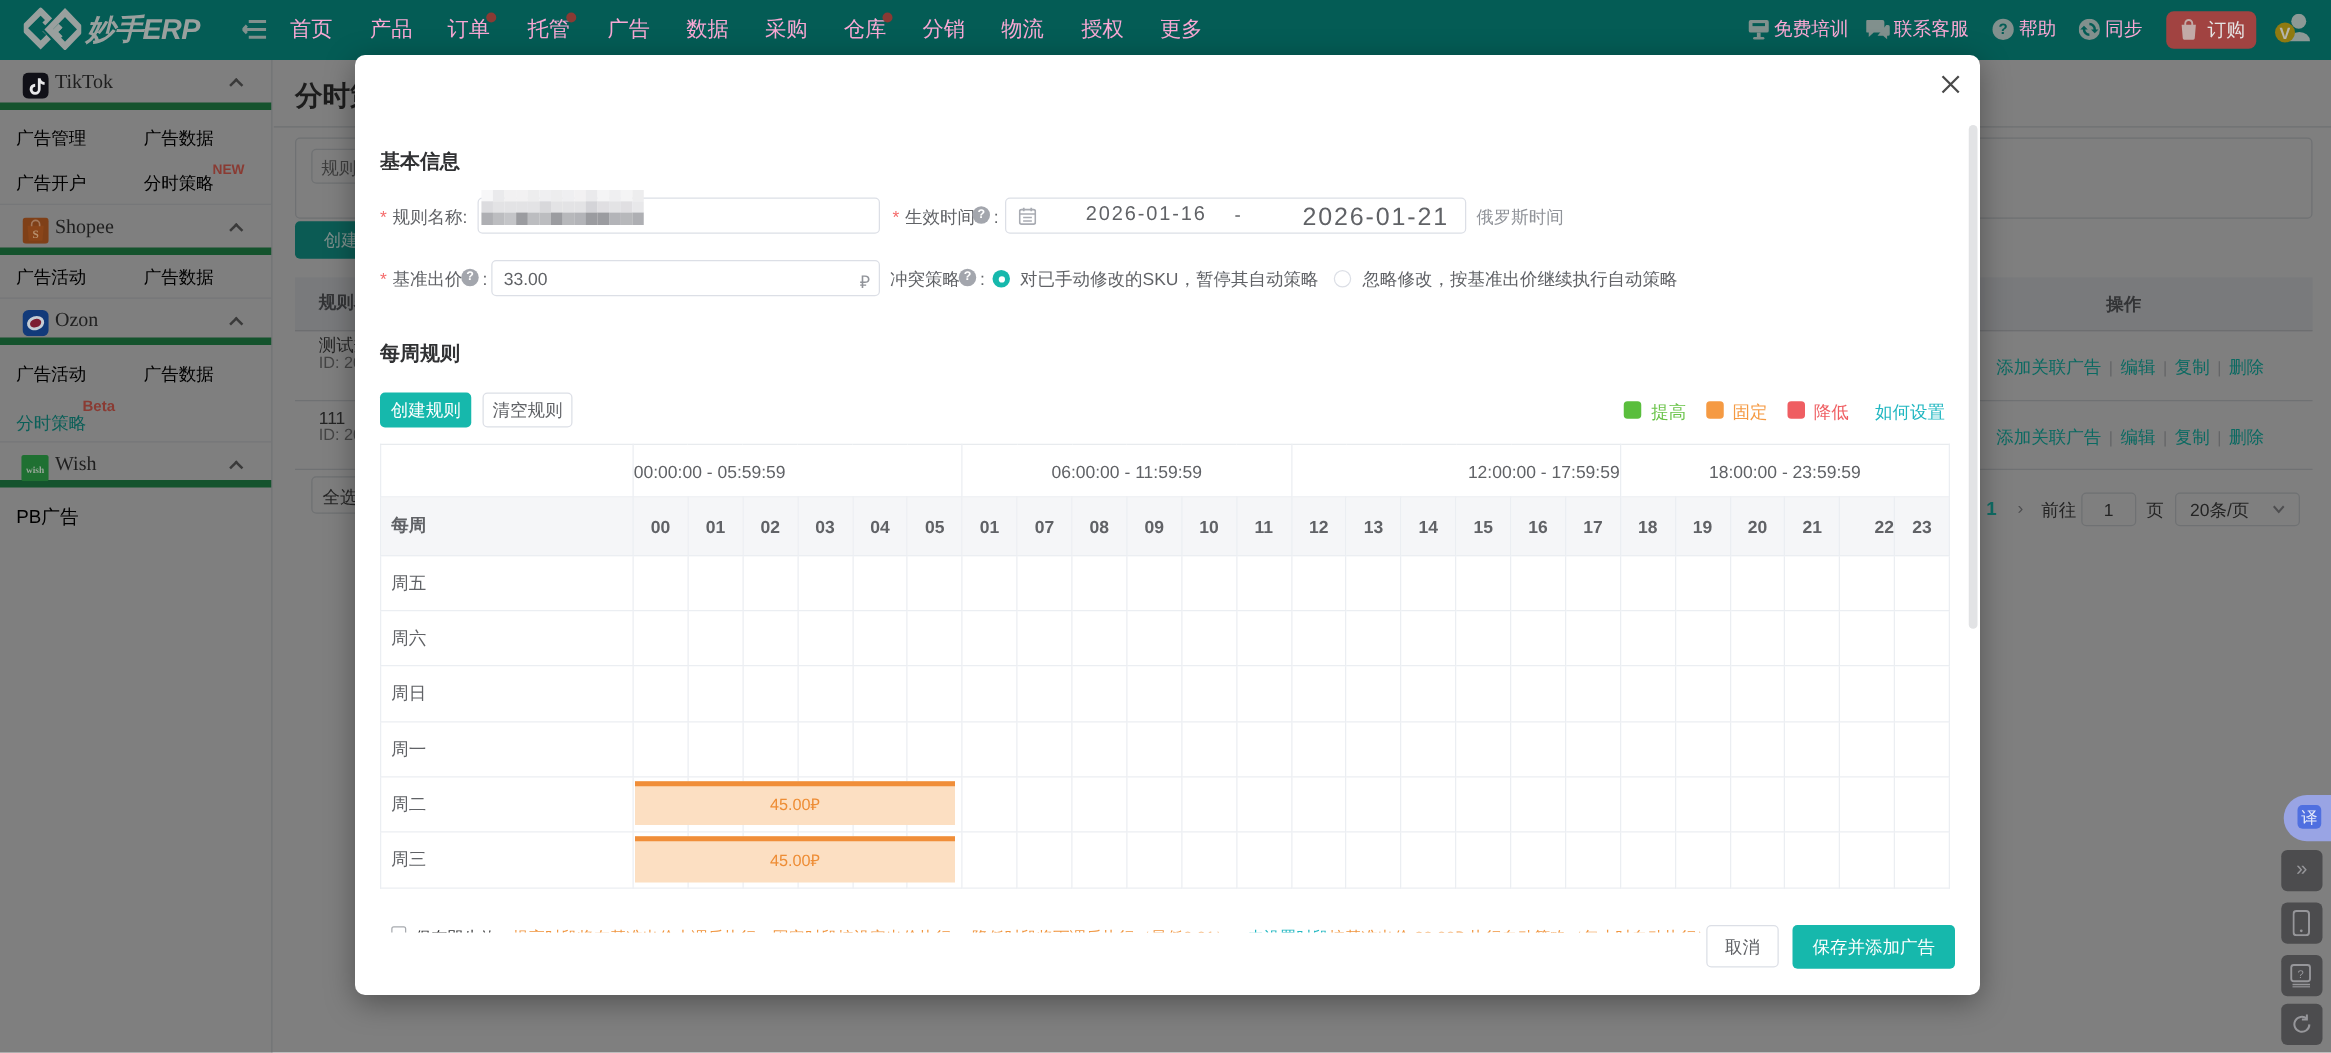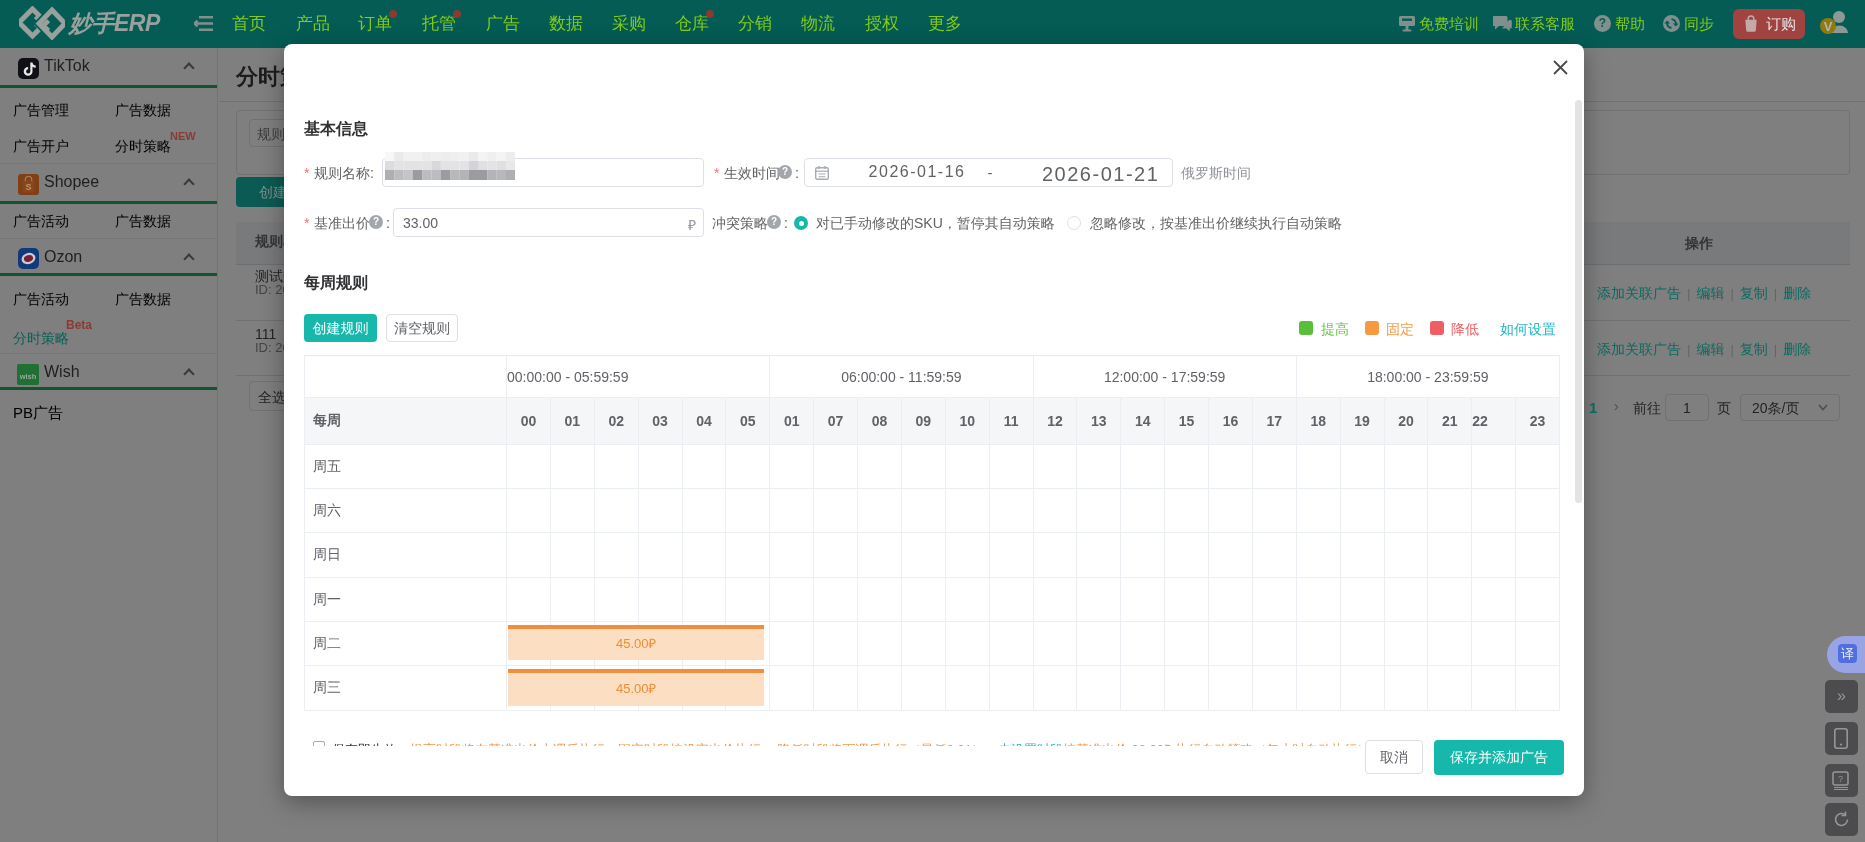--- a/index.html
+++ b/index.html
@@ -1,26 +1,26 @@
 <!DOCTYPE html>
 <html><head>
 <meta charset="utf-8">
 <style>
 * { margin:0; padding:0; box-sizing:border-box; }
 html,body { width:1865px; height:842px; overflow:hidden; }
 body { font-family:"Liberation Sans",sans-serif; position:relative; background:#7f7f7f; }
 .abs { position:absolute; }
 
 #nav { position:absolute; left:0; top:0; width:1865px; height:48px; background:#045c55; }
-#nav .item { position:absolute; top:0; height:48px; line-height:48px; font-size:17px; color:#84cc16;text-align:center; }
+#nav .item { position:absolute; top:0; height:48px; line-height:48px; font-size:17px; color:#f9a8d4;text-align:center; }
 #nav .dot { position:absolute; width:8px; height:8px; border-radius:50%; background:#8a3a34; top:10px; }
 #logotext { position:absolute; left:69px; top:8px; font-size:23px; font-weight:bold; font-style:italic; color:#99a09e; letter-spacing:-0.5px; }
 
 #side { position:absolute; left:0; top:48px; width:218px; height:794px; background:#7f7f7f; border-right:1px solid #727476; }
-.sec { position:absolute; left:0; width:217px; height:40px; border-bottom:3px solid #14532d; }
+.sec { position:absolute; left:0; width:217px; height:40px; border-bottom:6px solid #14532d;font-family:Liberation Serif, serif; }
 .sec .nm { position:absolute; left:44px; top:9px; font-size:16px; color:#1f1f1f; }
 .sec .car { position:absolute; right:24px; top:16px; width:8px; height:8px; border-left:2px solid #3a3a3a; border-top:2px solid #3a3a3a; transform:rotate(45deg); }
 .sit { position:absolute; font-size:14px; color:#000000; }
 .sup { position:absolute; font-size:11px; font-weight:bold; color:#8a3b33; }
 
 .dimtext { color:#242424; }
 .dimline { background:#6f7173; }
 .sep { color:#646567; margin:0 6px; font-size:13px; }
 .dimborder { border:1px solid #6f7173; border-radius:4px; }
 
@@ -320,21 +320,21 @@
     <span class="lgtx" style="left:1216px;color:#21b7c1;top:221px">如何设置</span>
     <table id="wtab">
       <colgroup>
           <col style="width:202px">
         </colgroup>
       <tbody>
           <tr id="trow">
             <td style="height:42px"></td>
             <td colspan="6" style="">00:00:00 - 05:59:59</td>
             <td colspan="6" style="text-align:center">06:00:00 - 11:59:59</td>
-            <td colspan="6" style="text-align:center">12:00:00 - 17:59:59</td>
+            <td colspan="6" style="text-align:right">12:00:00 - 17:59:59</td>
             <td colspan="6" style="text-align:center">18:00:00 - 23:59:59</td>
           </tr>
       <tr id="hrow">
             <td style="height:47px;padding-left:8px;font-weight:bold">每周</td>
             <td style="text-align:center;font-weight:bold">00</td>
             <td style="text-align:center;font-weight:bold">01</td>
             <td style="text-align:center;font-weight:bold">02</td>
             <td style="text-align:center;font-weight:bold">03</td>
             <td style="text-align:center;font-weight:bold">04</td>
             <td style="text-align:center;font-weight:bold">05</td>
@@ -347,21 +347,21 @@
             <td style="text-align:center;font-weight:bold">12</td>
             <td style="text-align:center;font-weight:bold">13</td>
             <td style="text-align:center;font-weight:bold">14</td>
             <td style="text-align:center;font-weight:bold">15</td>
             <td style="text-align:center;font-weight:bold">16</td>
             <td style="text-align:center;font-weight:bold">17</td>
             <td style="text-align:center;font-weight:bold">18</td>
             <td style="text-align:center;font-weight:bold">19</td>
             <td style="text-align:center;font-weight:bold">20</td>
             <td style="text-align:center;font-weight:bold">21</td>
-            <td style="text-align:left;font-weight:bold">22</td>
+            <td style="text-align:right;font-weight:bold">22</td>
             <td style="text-align:center;font-weight:bold">23</td>
           </tr>
       <tr class="drow">
             <td style="height:44px;padding-left:8px">周五</td>
             <td></td>
             <td></td>
             <td></td>
             <td></td>
             <td></td>
             <td></td>

